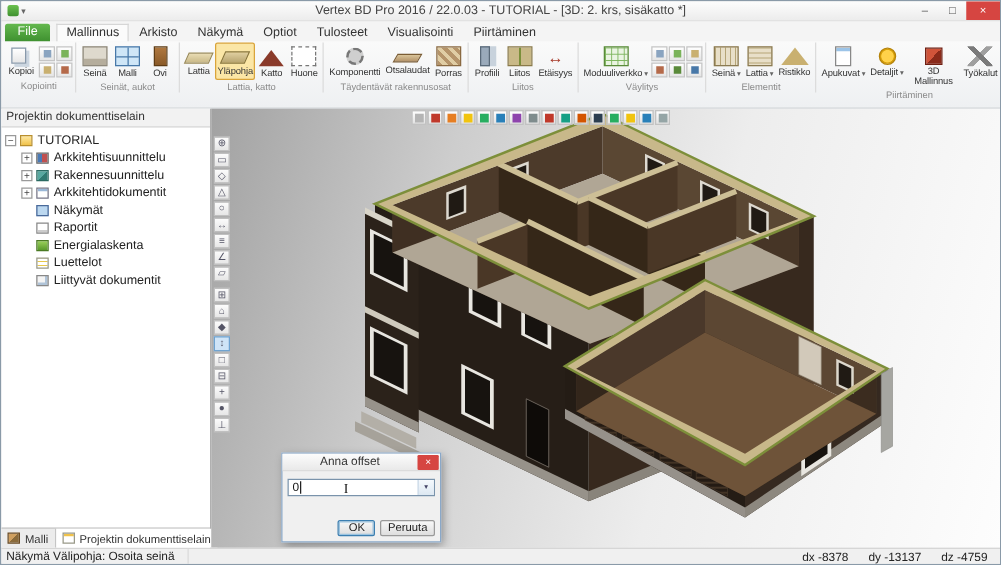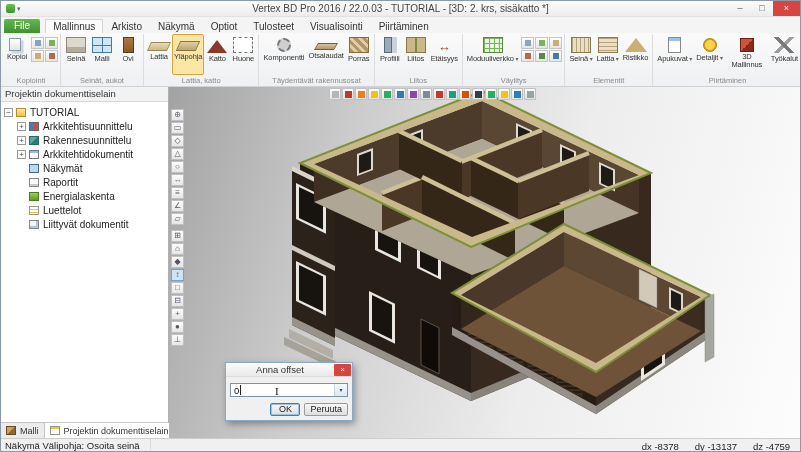--- a/index.html
+++ b/index.html
@@ -15,21 +15,21 @@
   .winbtn{width:22px;height:15px;font-size:9px;line-height:14px;text-align:center;color:#555}
   .winbtn.close{background:#d64541;color:#fff;width:27px}
 
   
   .menubar{height:16px;display:flex;align-items:flex-end;background:#f4f4f4;padding-left:3px}
   .file-tab{background:linear-gradient(#64b84e,#3f9130);color:#fff;font-size:10px;padding:0 10px;height:14px;line-height:14px;border-radius:2px 2px 0 0;margin-right:5px}
   .menu-item{font-size:10px;color:#333;padding:0 7px;height:14px;line-height:14px;border:1px solid transparent;border-bottom:none}
   .menu-item.active{background:#fbfbfb;border-color:#d6d6d6}
 
   
-  .ribbon{height:54px;background:linear-gradient(#fafafa,#eef0f2);border-bottom:1px solid #cfd3d7;display:flex;overflow:hidden;padding:1px 0 0 1px}
+  .ribbon{height:54px;background:linear-gradient(#fafafa,#eef0f2);border-bottom:1px solid #cfd3d7;display:flex;overflow:hidden;padding:1px 0 12px 1px}
   .rgroup{display:flex;flex-direction:column;border-right:1px solid #dcdcdc;padding:0 2px}
   .rbtns{flex:1;display:flex;align-items:stretch}
   .rgl{font-size:7.5px;color:#8a8a8a;text-align:center;height:11px;line-height:11px;white-space:nowrap;padding:0 2px}
   .rbtn{display:flex;flex-direction:column;align-items:center;padding:2px 1px 0;min-width:26px;border:1px solid transparent;border-radius:2px}
   .rbtn .rlbl{font-size:7.5px;color:#333;white-space:nowrap;margin-top:1px;letter-spacing:-.1px}
   .rbtn.active{background:#fbe6a6;border-color:#d9a43b}
   .rbtn.dd .rlbl::after{content:" ▾";font-size:6px;color:#666}
   .rbtn.wrap .rlbl{white-space:normal;width:40px;text-align:center;line-height:1.05}
   .icn{width:20px;height:16px;display:block}
   .icn-copy{width:12px;height:13px;margin:1px 6px 0 2px;background:linear-gradient(#fff,#e6e6e6);border:1px solid #8899aa;box-shadow:2.5px 2.5px 0 #ccd6e0}
@@ -123,21 +123,21 @@
   .dlg-title{height:14px;background:linear-gradient(#fcfcfc,#e9e9e9);display:flex;align-items:center;border-bottom:1px solid #dcdcdc}
   .dlg-title-text{flex:1;text-align:center;font-size:9.5px;color:#333}
   .dlg-close{width:17px;height:12px;background:#d64541;color:#fff;font-size:8px;line-height:12px;text-align:center;margin:0 1px 0 0;border-radius:1px}
   .dlg-body{padding:6px 4px 4px}
   .dlg-input{height:14px;background:#fff;border:1px solid #7a93ab;display:flex;align-items:center;position:relative}
   .dlg-value{font-size:9.5px;padding-left:3px;color:#111}
   .caret{width:1px;height:10px;background:#222;margin-left:1px}
   .ibeam{position:absolute;left:44px;top:1px;font-family:"Liberation Serif",serif;font-size:11px;color:#111}
   .ibeam::before{content:"I"}
   .combo-arrow{margin-left:auto;width:13px;height:100%;border-left:1px solid #c5d5e5;background:linear-gradient(#f5f9fd,#dde8f2);text-align:center;font-size:6px;line-height:12px;color:#446}
-  .dlg-btns{display:flex;justify-content:flex-end;gap:4px;margin-top:6px}
+  .dlg-btns{display:flex;justify-content:flex-end;gap:4px;margin-top:19px}
   .dlg-btn{min-width:30px;height:13px;font-size:9px;line-height:11px;text-align:center;background:linear-gradient(#f8f8f8,#dedede);border:1px solid #9a9a9a;border-radius:2px;padding:0 5px;color:#222}
   .dlg-btn.default{border-color:#3c7fb1;box-shadow:inset 0 0 0 1px #9cc4e0}
 
   
   .statusbar{height:15px;background:#f0f0f0;border-top:1px solid #cdcdcd;display:flex;align-items:center;font-size:9.5px;color:#222}
   .sb-hint{padding:0 10px 0 4px;border-right:1px solid #dadada;height:100%;line-height:14px;white-space:nowrap}
   .sb-right{margin-left:auto;display:flex;gap:16px;padding-right:10px}
 </style>
 </head>
 <body>

